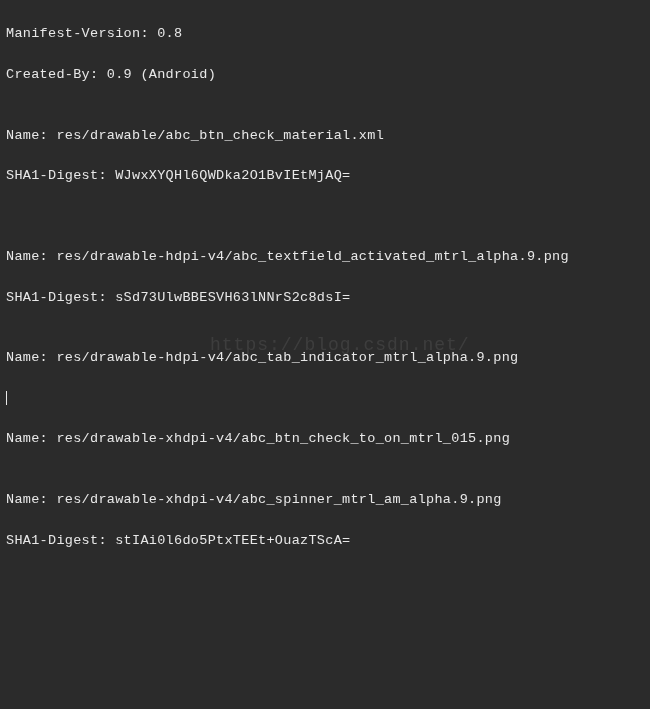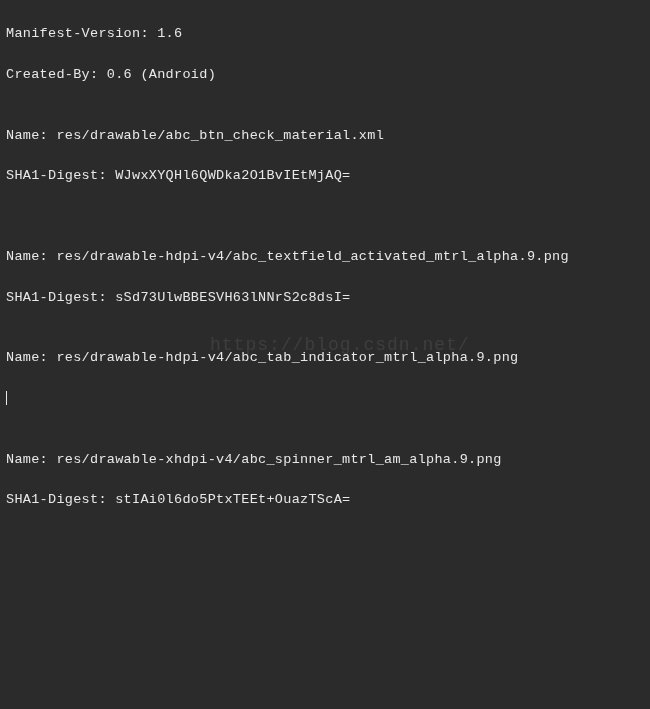--- a/index.html
+++ b/index.html
@@ -37,32 +37,33 @@
       color: rgba(200, 200, 200, 0.12);
       font-size: 18px;
       letter-spacing: 1px;
       pointer-events: none;
     }
   </style>
 </head>
 <body>
 
 <div class="content">
-<span class="line">Manifest-Version: 1.6</span>
-<span class="line">Created-By: 0.6 (Android)</span>
+<span class="line">Manifest-Version: 0.8</span>
+<span class="line">Created-By: 0.9 (Android)</span>
 <span class="line"></span>
 <span class="line">Name: res/drawable/abc_btn_check_material.xml</span>
 <span class="line">SHA1-Digest: WJwxXYQHl6QWDka2O1BvIEtMjAQ=</span>
 <span class="line"></span>
 <span class="line"></span>
 <span class="line">Name: res/drawable-hdpi-v4/abc_textfield_activated_mtrl_alpha.9.png</span>
 <span class="line">SHA1-Digest: sSd73UlwBBESVH63lNNrS2c8dsI=</span>
 <span class="line"></span>
 <span class="line">Name: res/drawable-hdpi-v4/abc_tab_indicator_mtrl_alpha.9.png</span>
 <span class="line"><span class="cursor"></span></span>
+<span class="line">Name: res/drawable-xhdpi-v4/abc_btn_check_to_on_mtrl_015.png</span>
 <span class="line"></span>
 <span class="line">Name: res/drawable-xhdpi-v4/abc_spinner_mtrl_am_alpha.9.png</span>
 <span class="line">SHA1-Digest: stIAi0l6do5PtxTEEt+OuazTScA=</span>
 <span class="line"></span>
 
 
 <span class="line"></span>
 
 
 <span class="line"></span>

